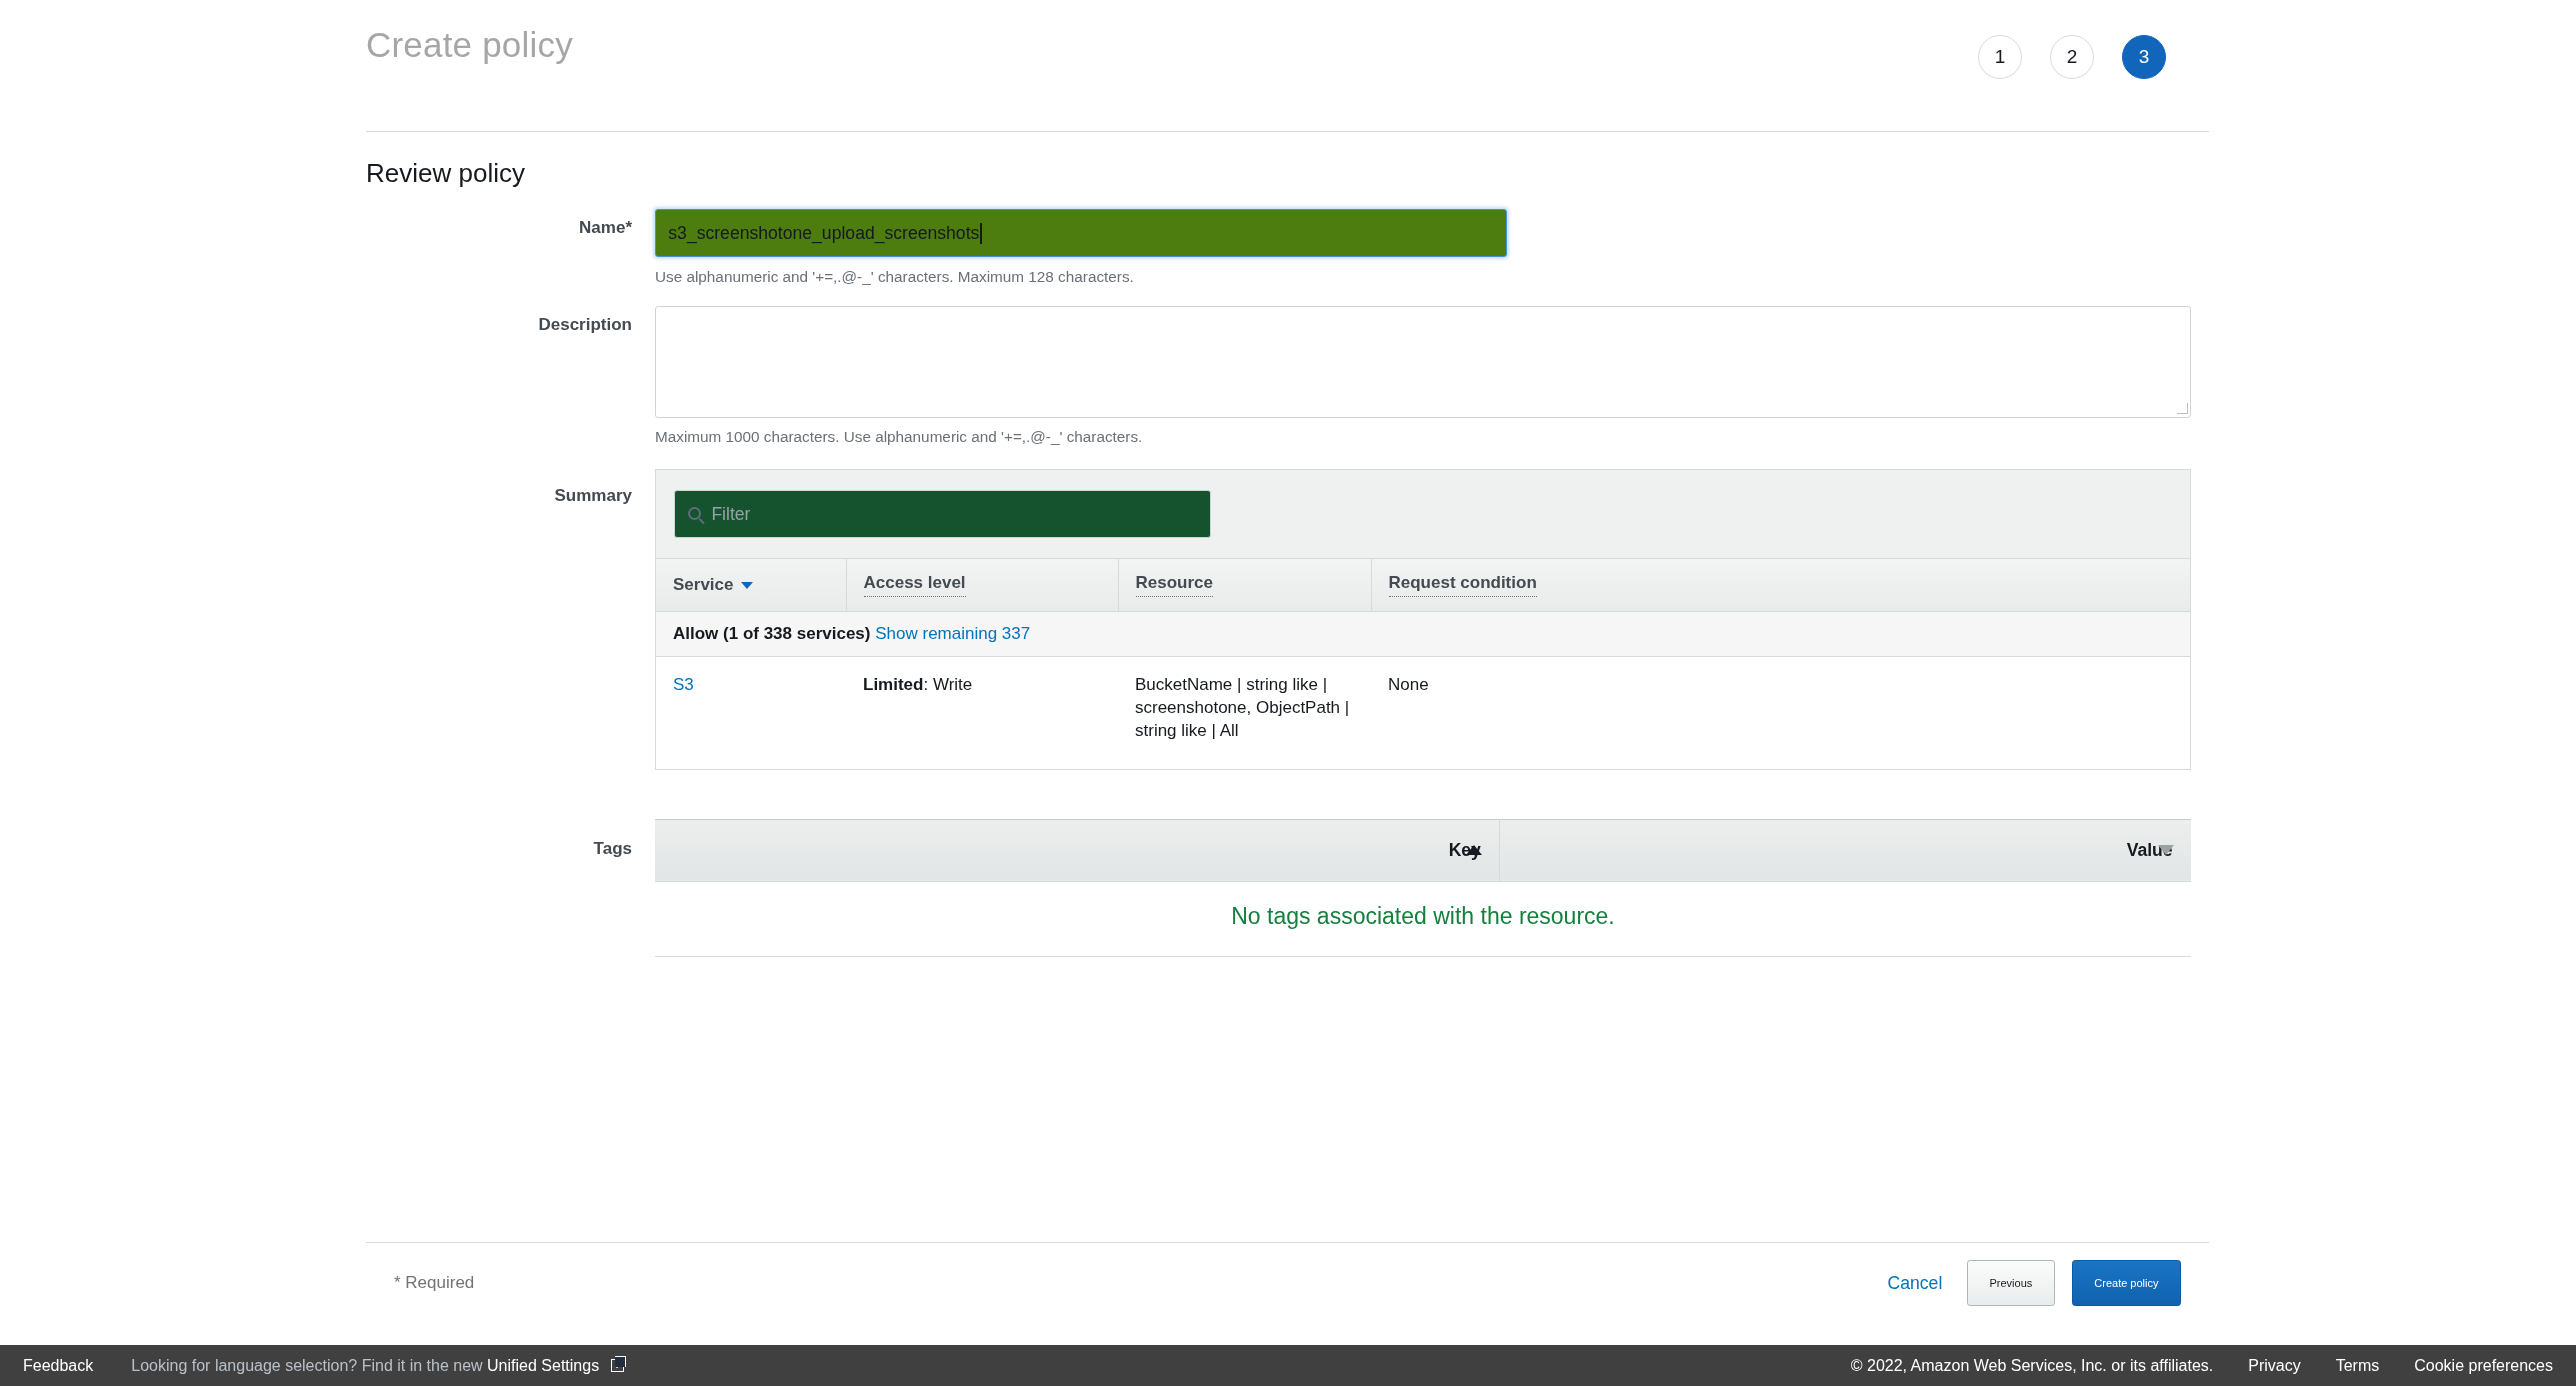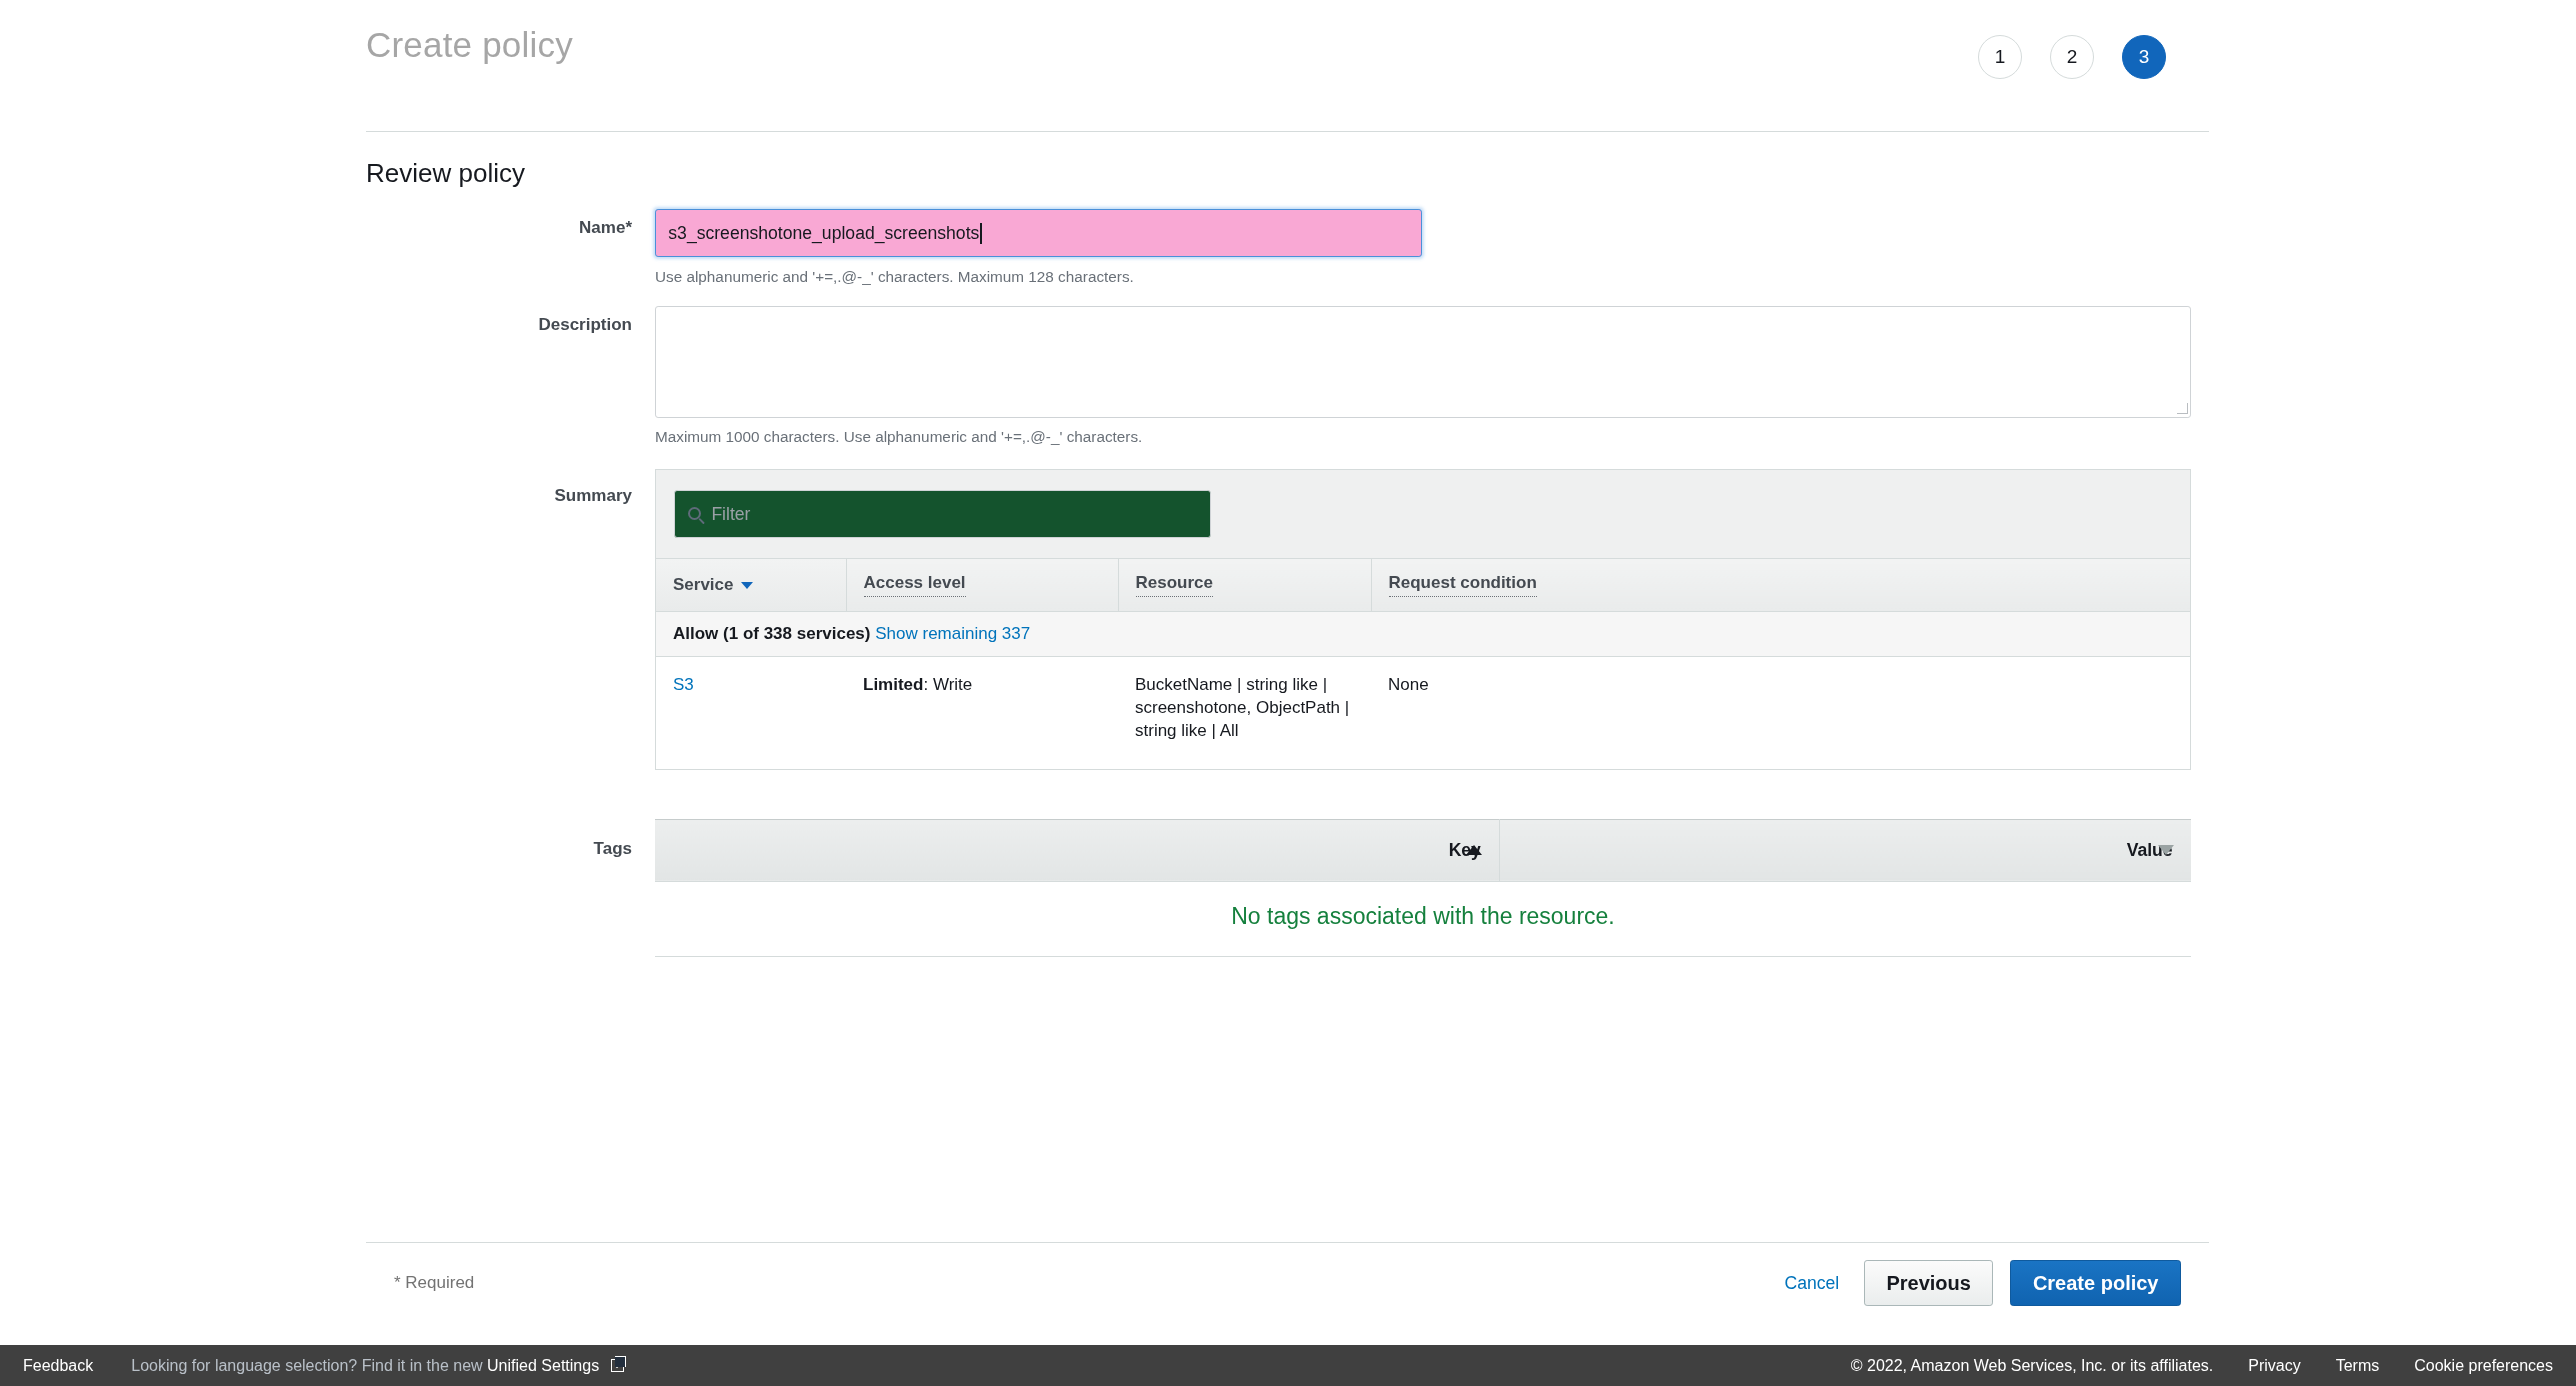--- a/index.html
+++ b/index.html
@@ -88,25 +88,25 @@
   .row-field { flex:1 1 auto; }
 
   .help {
     font-size:15.3px;
     color:#697078;
     margin-top:10.7px;
   }
 
   
   .name-input {
-    width:767px;
+    width:852px;
     height:48px;
     border:1.5px solid #4a90d9;
     border-radius:3.1px;
-    background:#f9a8d4;
+    background:#4d7c0f;
     box-shadow:0 0 3.1px 1.5px rgba(70,150,230,.30);
     display:flex;
     align-items:center;
     padding:0 12.3px;
     font-size:17.6px;
     color:#16191f;
   }
   .caret {
     display:inline-block;
     width:1.5px; height:21px;
@@ -275,25 +275,25 @@
   }
   .btn-link {
     color:#0073bb;
     font-size:17.6px;
     cursor:pointer;
     padding:0 7.7px;
   }
   .btn {
     height:46px;
     border-radius:3.1px;
-    font-size:20px;
+    font-size:11px;
     display:flex; align-items:center; justify-content:center;
     padding:0 21.5px;
     cursor:pointer;
-    font-weight:bold;
+    font-weight:normal;
   }
   .btn-secondary {
     background:linear-gradient(#fbfbfb,#eaeded);
     border:0.8px solid #aab7b8;
     color:#16191f;
   }
   .btn-primary {
     background:linear-gradient(#1a74c4,#1063b0);
     border:0.8px solid #0f5a9e;
     color:#ffffff;

